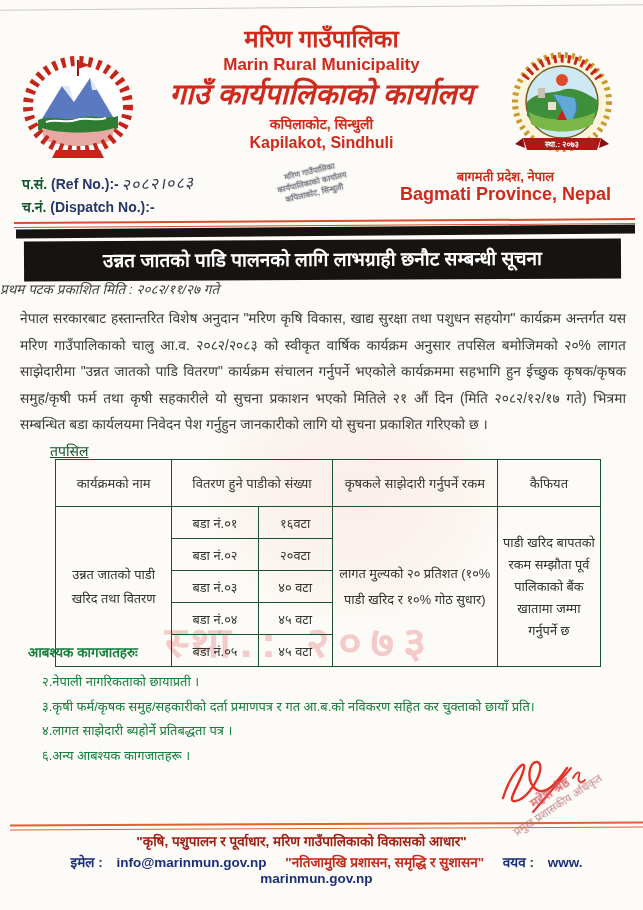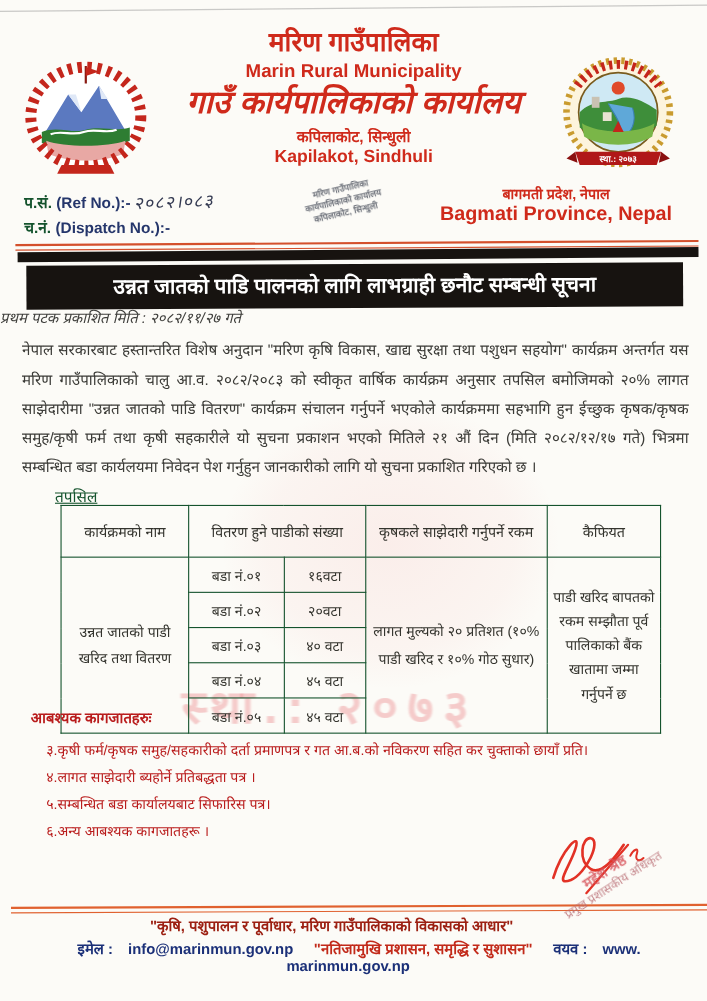--- a/index.html
+++ b/index.html
@@ -50,21 +50,21 @@
     font-size:12.8px;color:#34342e;}
   table.main td,table.main th{border:1px solid #14532d;padding:2px 4px;font-weight:normal;vertical-align:middle;}
   table.main th{height:42px;font-size:13px;}
   table.main td{height:27px;text-align:center;}
   td.program{width:112px;text-align:center;line-height:24px;}
   td.ward{width:82px;}
   td.count{width:68px;text-align:left;padding-left:8px;}
   td.share{width:166px;line-height:26px;}
   td.remarks{width:98px;text-align:left;line-height:22px;padding-left:6px;}
 
-  .docs{position:absolute;top:643px;left:28px;right:20px;z-index:2;color:#b91c1c;}
+  .docs{position:absolute;top:643px;left:28px;right:20px;z-index:2;color:#15803d;}
   .docs-h{font-size:13.5px;font-weight:bold;margin-bottom:9px;}
   .docs li{list-style:none;font-size:12.9px;line-height:24.5px;}
   .docs ul{margin:0;padding:0 0 0 14px;}
 
   .sig{position:absolute;right:38px;top:742px;width:130px;height:80px;z-index:5;}
   .sig-stamp{position:absolute;right:2px;top:784px;width:175px;z-index:5;transform:rotate(-33deg);
     text-align:center;color:rgba(216,84,92,.82);filter:blur(.2px);}
   .sig-name{font-size:13px;font-weight:bold;line-height:15px;}
   .sig-title{font-size:11px;line-height:14px;color:rgba(186,110,118,.85);}
 
@@ -188,23 +188,23 @@
     <tr>
       <td class="ward">बडा नं.०५</td>
       <td class="count">४५ वटा</td>
     </tr>
   </tbody>
     </table>
 
   <div class="docs">
     <div class="docs-h">आबश्यक कागजातहरुः</div>
     <ul>
+      <li>२.नेपाली नागरिकताको छायाप्रती ।</li>
       <li>३.कृषी फर्म/कृषक समुह/सहकारीको दर्ता प्रमाणपत्र र गत आ.ब.को नविकरण सहित कर चुक्ताको छायाँ प्रति।</li>
       <li>४.लागत साझेदारी ब्यहोर्ने प्रतिबद्धता पत्र ।</li>
-      <li>५.सम्बन्धित बडा कार्यालयबाट सिफारिस पत्र।</li>
       <li>६.अन्य आबश्यक  कागजातहरू ।</li>
     </ul>
   </div>
 
   <div class="sig">
     <svg width="130" height="80" viewBox="0 0 130 80">
       <path d="M28,56 C36,30 54,12 48,30 C43,46 28,64 44,58 C58,52 72,22 62,20 C54,19 50,40 62,48 C72,54 84,38 92,26" fill="none" stroke="#e23226" stroke-width="2.4" stroke-linecap="round"></path>
       <path d="M58,70 L96,26" fill="none" stroke="#e23226" stroke-width="2" stroke-linecap="round"></path>
       <path d="M98,36 C101,30 106,28 104,34 C102,40 106,42 110,38" fill="none" stroke="#e23226" stroke-width="1.8" stroke-linecap="round"></path>
     </svg>

